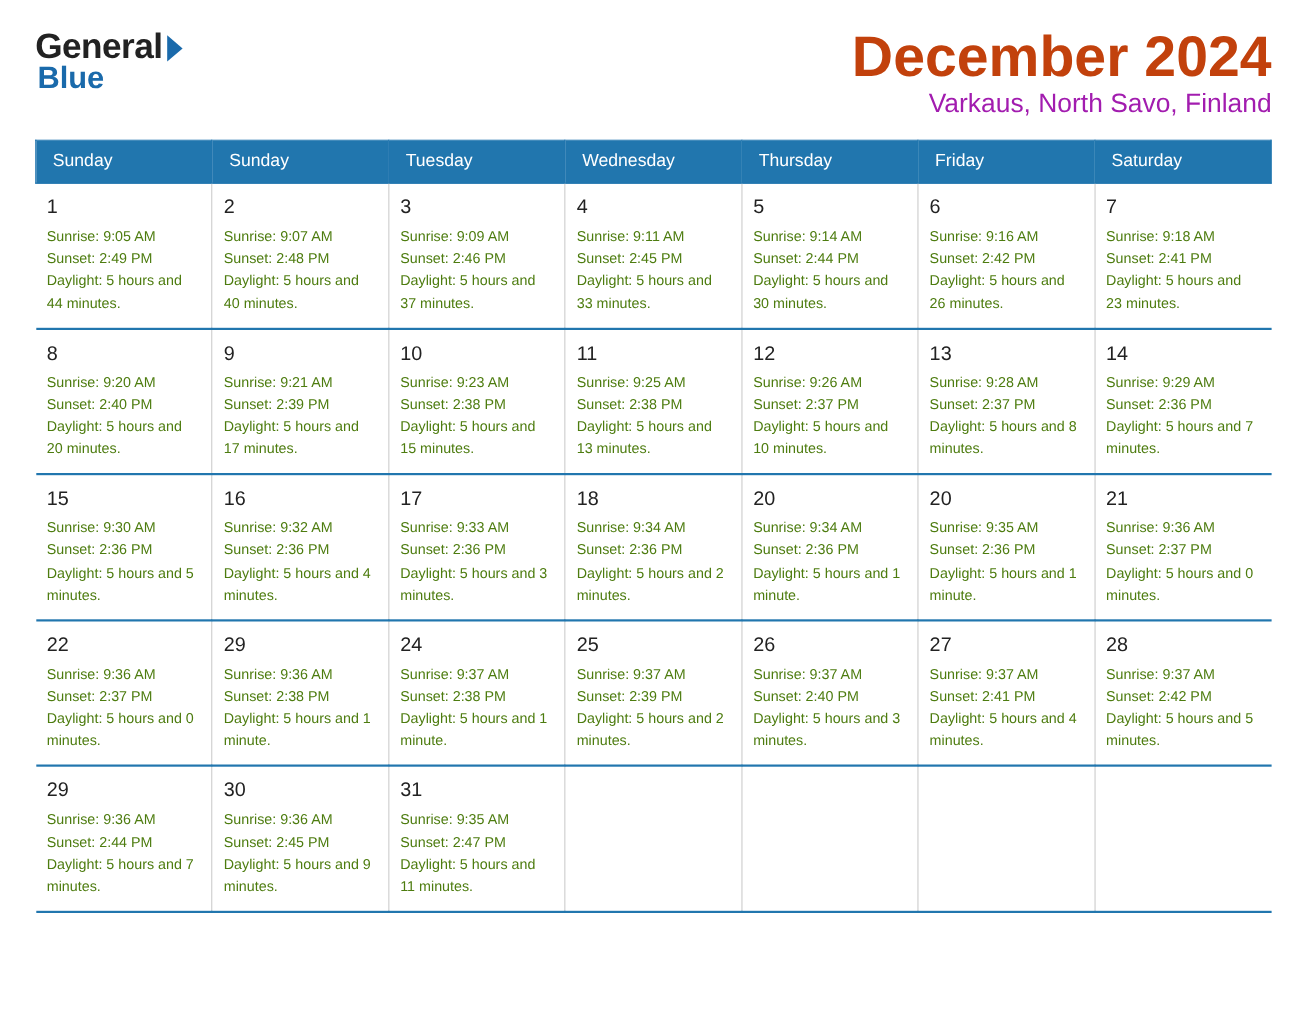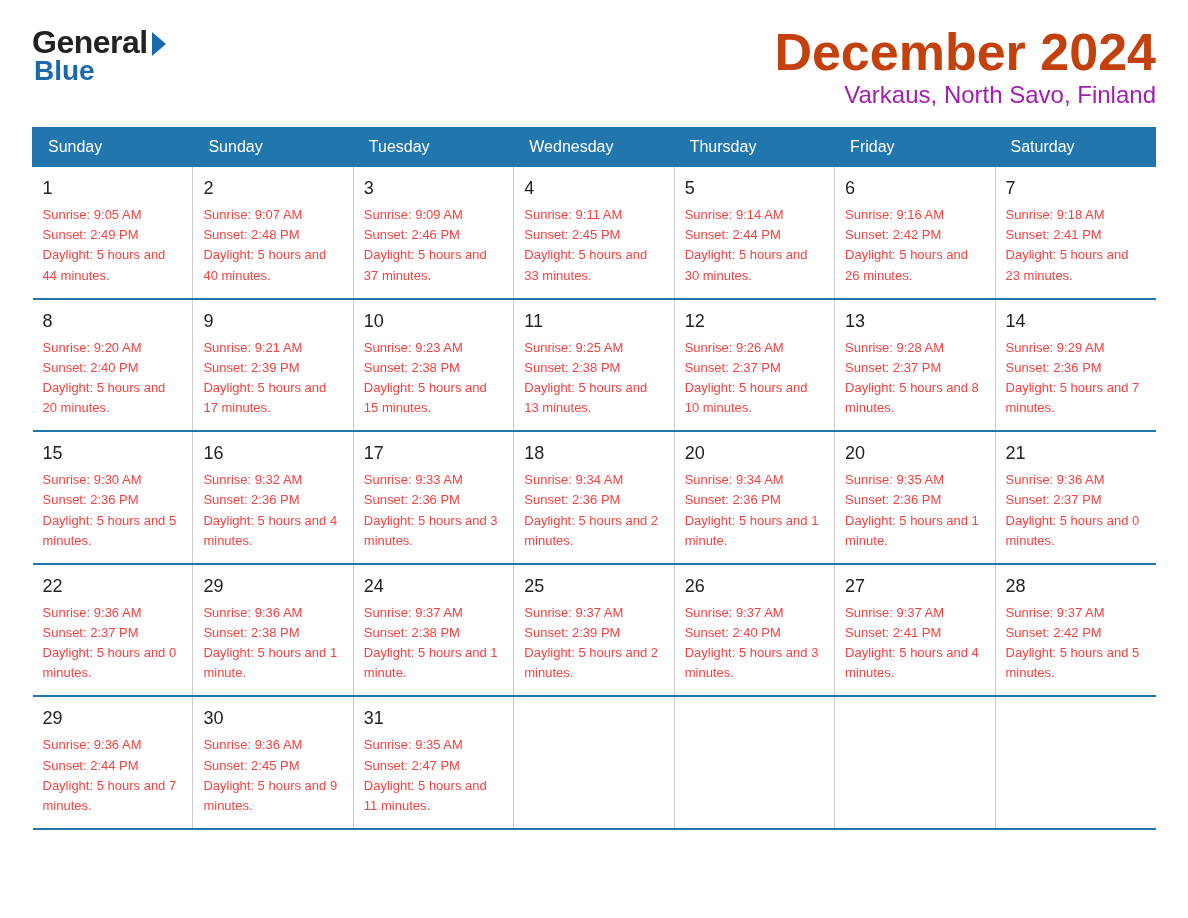--- a/index.html
+++ b/index.html
@@ -94,21 +94,21 @@
     }
     .day-num {
       font-size: 18px;
       font-weight: normal;
       color: #222;
       display: block;
       margin-bottom: 3px;
     }
     .day-info {
       font-size: 13px;
-      color: #ef4444;
+      color: #4d7c0f;
       line-height: 1.55;
     }
     .empty-cell {
       background: #fff;
     }
   </style>
 </head>
 <body>
 
 <div class="header">

